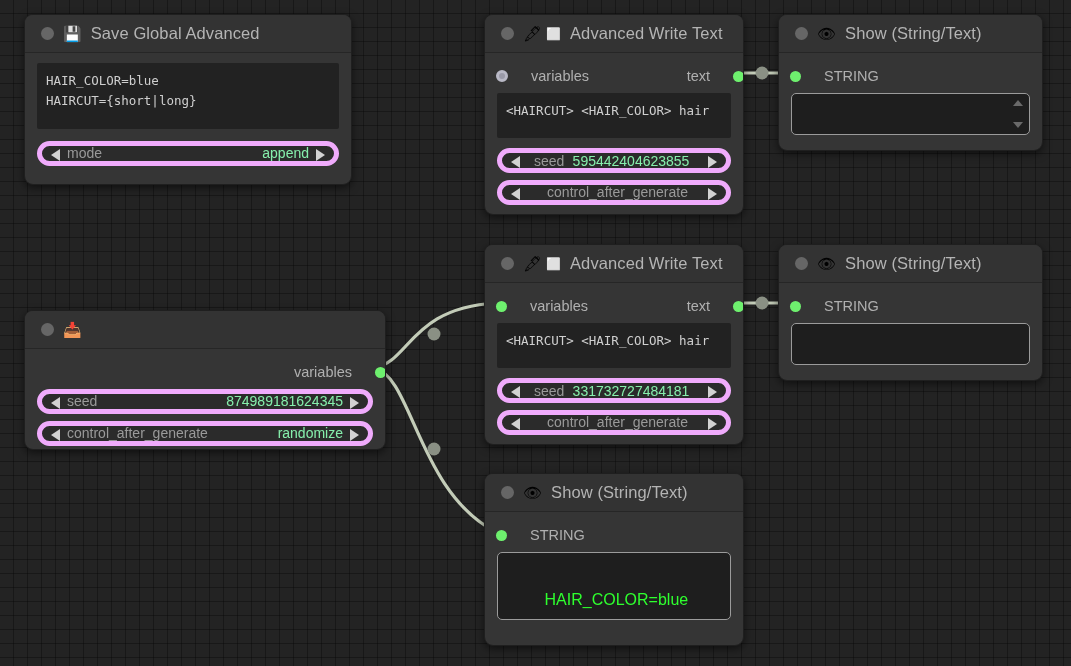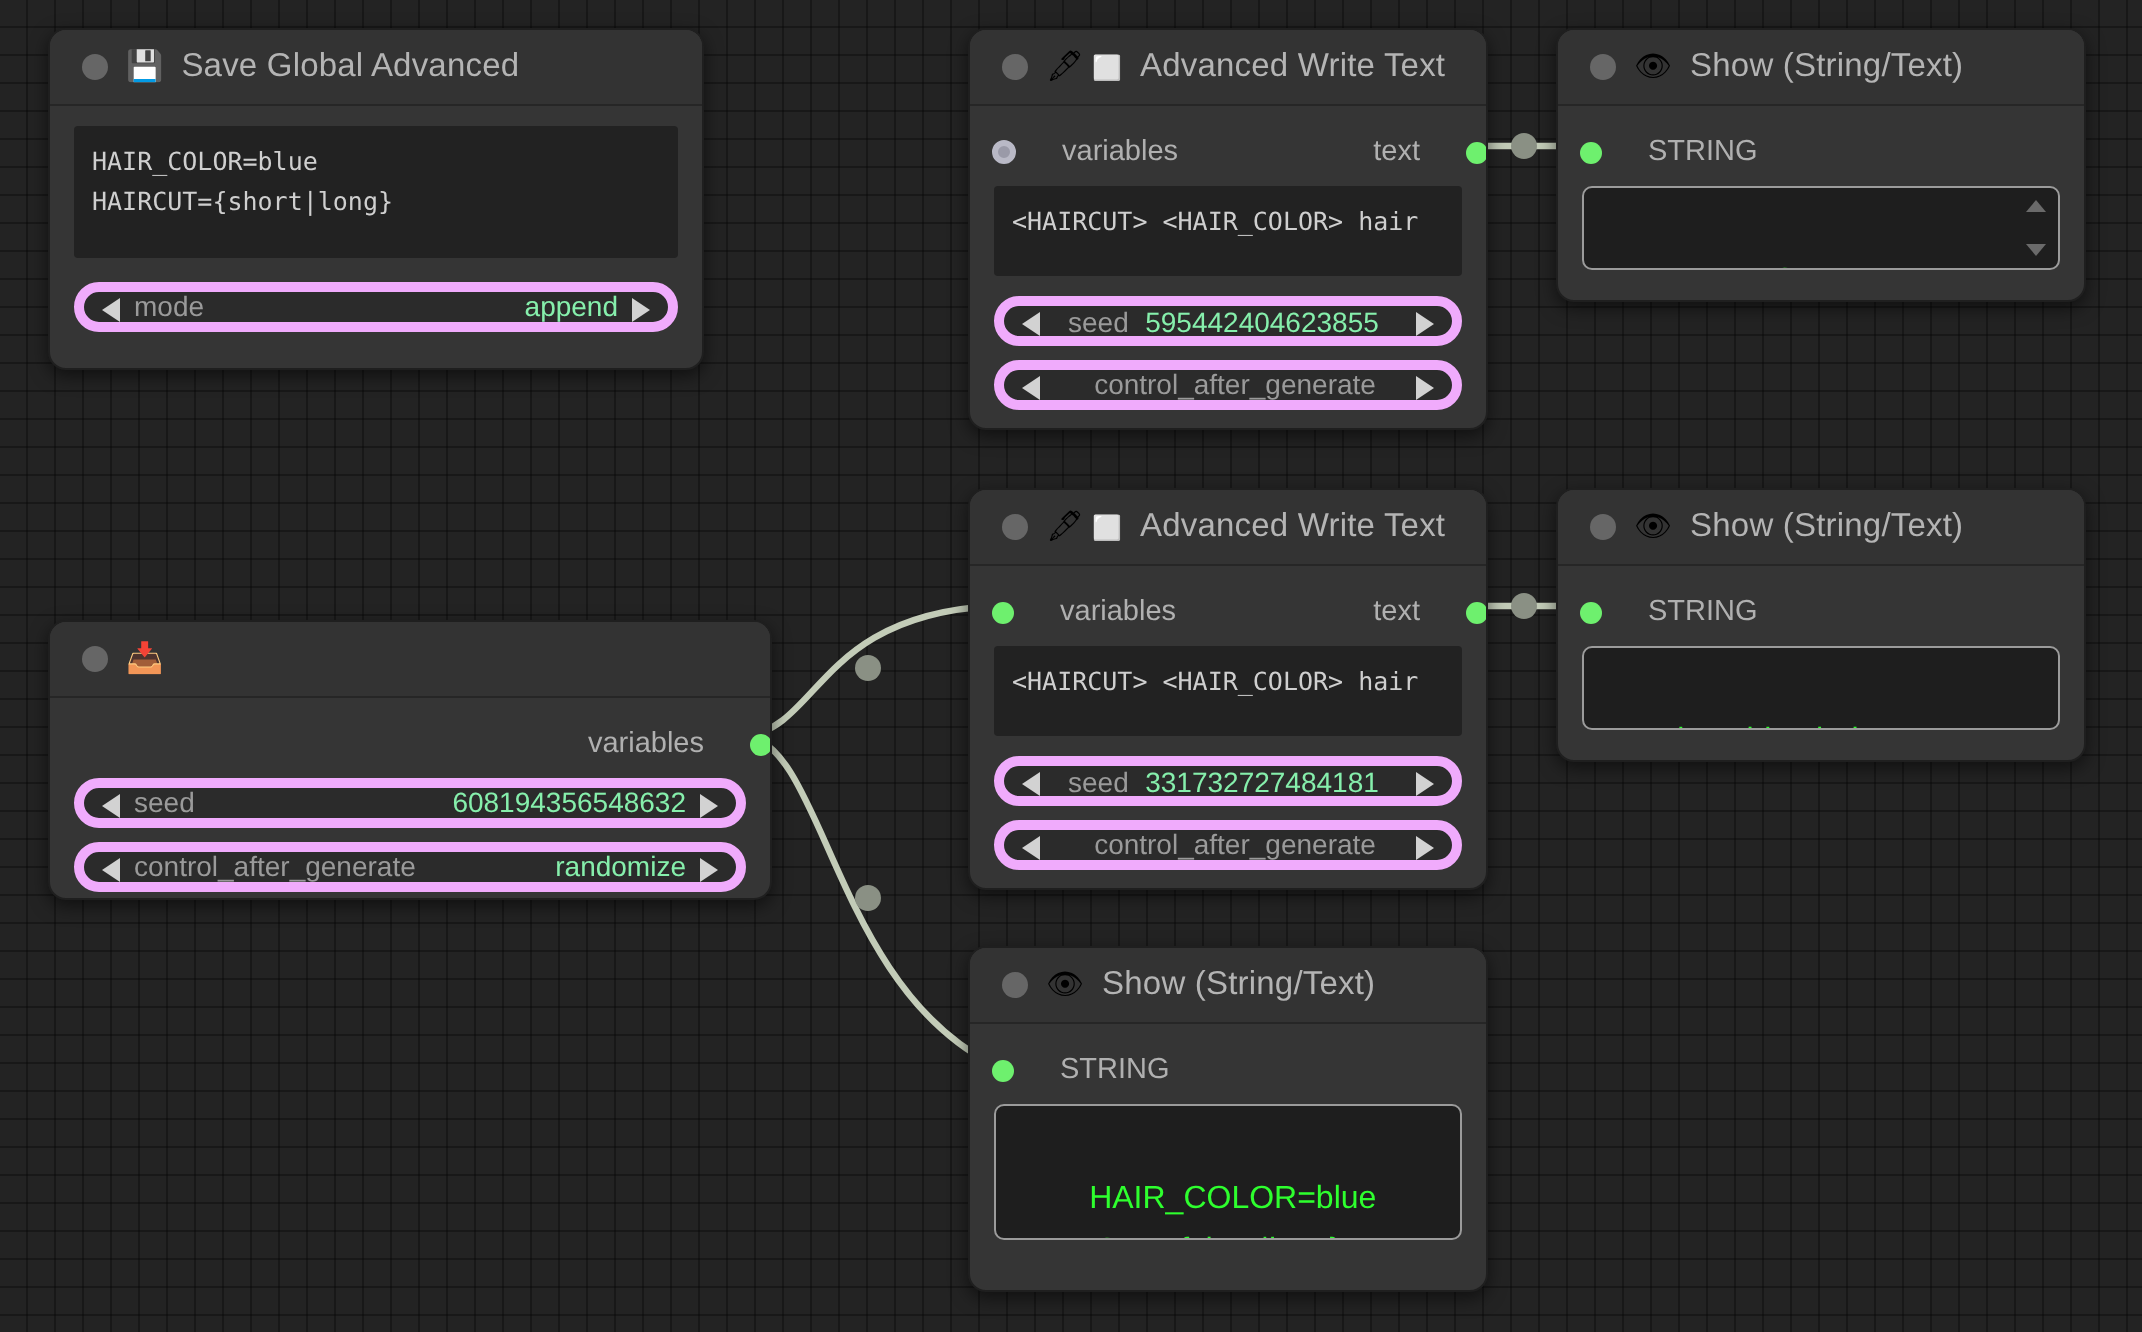--- a/index.html
+++ b/index.html
@@ -221,21 +221,21 @@
     <div class="node-body">
       <div class="slot-row" style="justify-content:flex-end;">
         <div class="slot">
           <span class="slot-label">variables</span>
           <span class="dot green" style="margin-right:-13px;"></span>
         </div>
       </div>
       <div class="widget" style="margin-top:6px;">
         <div class="w-arrow-l"></div>
         <span class="w-name">seed</span>
-        <span class="w-val">608194356548632</span>
+        <span class="w-val">874989181624345</span>
         <div class="w-arrow-r"></div>
       </div>
       <div class="widget">
         <div class="w-arrow-l"></div>
         <span class="w-name">control_after_generate</span>
         <span class="w-val">randomize</span>
         <div class="w-arrow-r"></div>
       </div>
     </div>
   </div>

